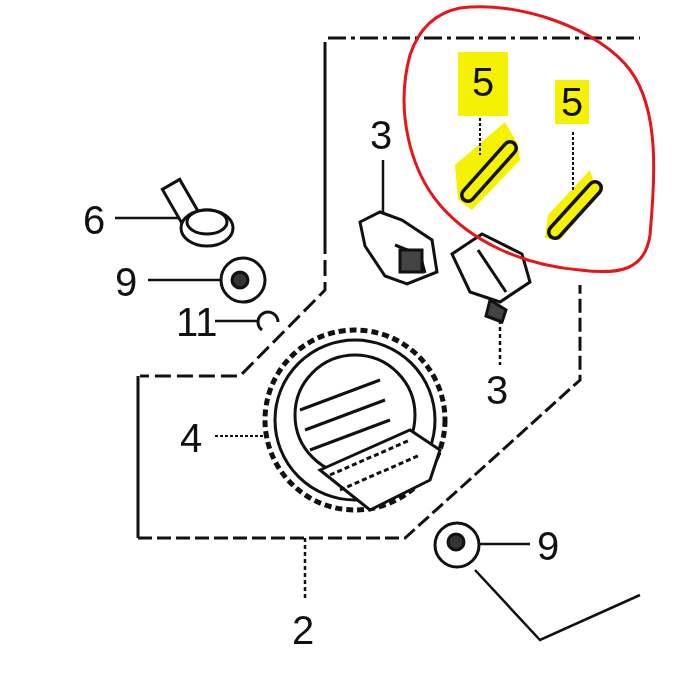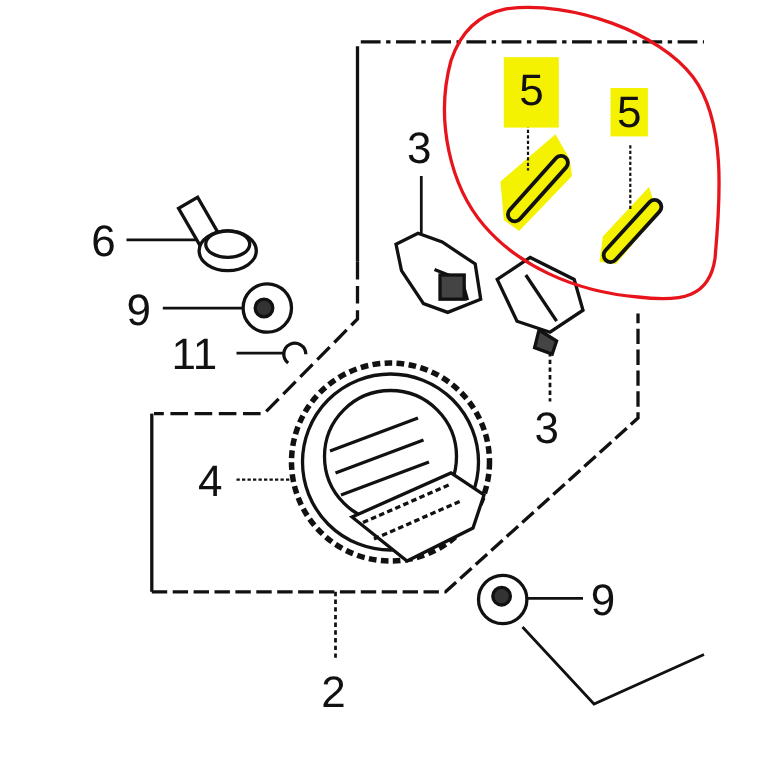--- a/index.html
+++ b/index.html
@@ -86,17 +86,17 @@
 
     <path d="M460,8 C520,0 600,30 630,70 C660,110 655,180 650,235 C645,270 620,275 580,270 C520,265 470,240 440,205 C410,170 395,110 410,55 C420,25 440,12 460,8 Z" fill="none" stroke="#e8141c" stroke-width="3"></path>
   </svg>
 
   <div class="lbl hl" style="left:458px;top:52px;padding:10px 14px 14px;">5</div>
   <div class="lbl hl" style="left:555px;top:80px;padding:2px 6px;">5</div>
   <div class="lbl" style="left:370px;top:115px;">3</div>
   <div class="lbl" style="left:486px;top:370px;">3</div>
   <div class="lbl" style="left:83px;top:200px;">6</div>
   <div class="lbl" style="left:115px;top:262px;">9</div>
-  <div class="lbl" style="left:156px;top:302px;">11</div>
+  <div class="lbl" style="left:176px;top:302px;">11</div>
   <div class="lbl" style="left:180px;top:418px;">4</div>
   <div class="lbl" style="left:537px;top:526px;">9</div>
   <div class="lbl" style="left:292px;top:610px;">2</div>
 </div>
 
 </body></html>

